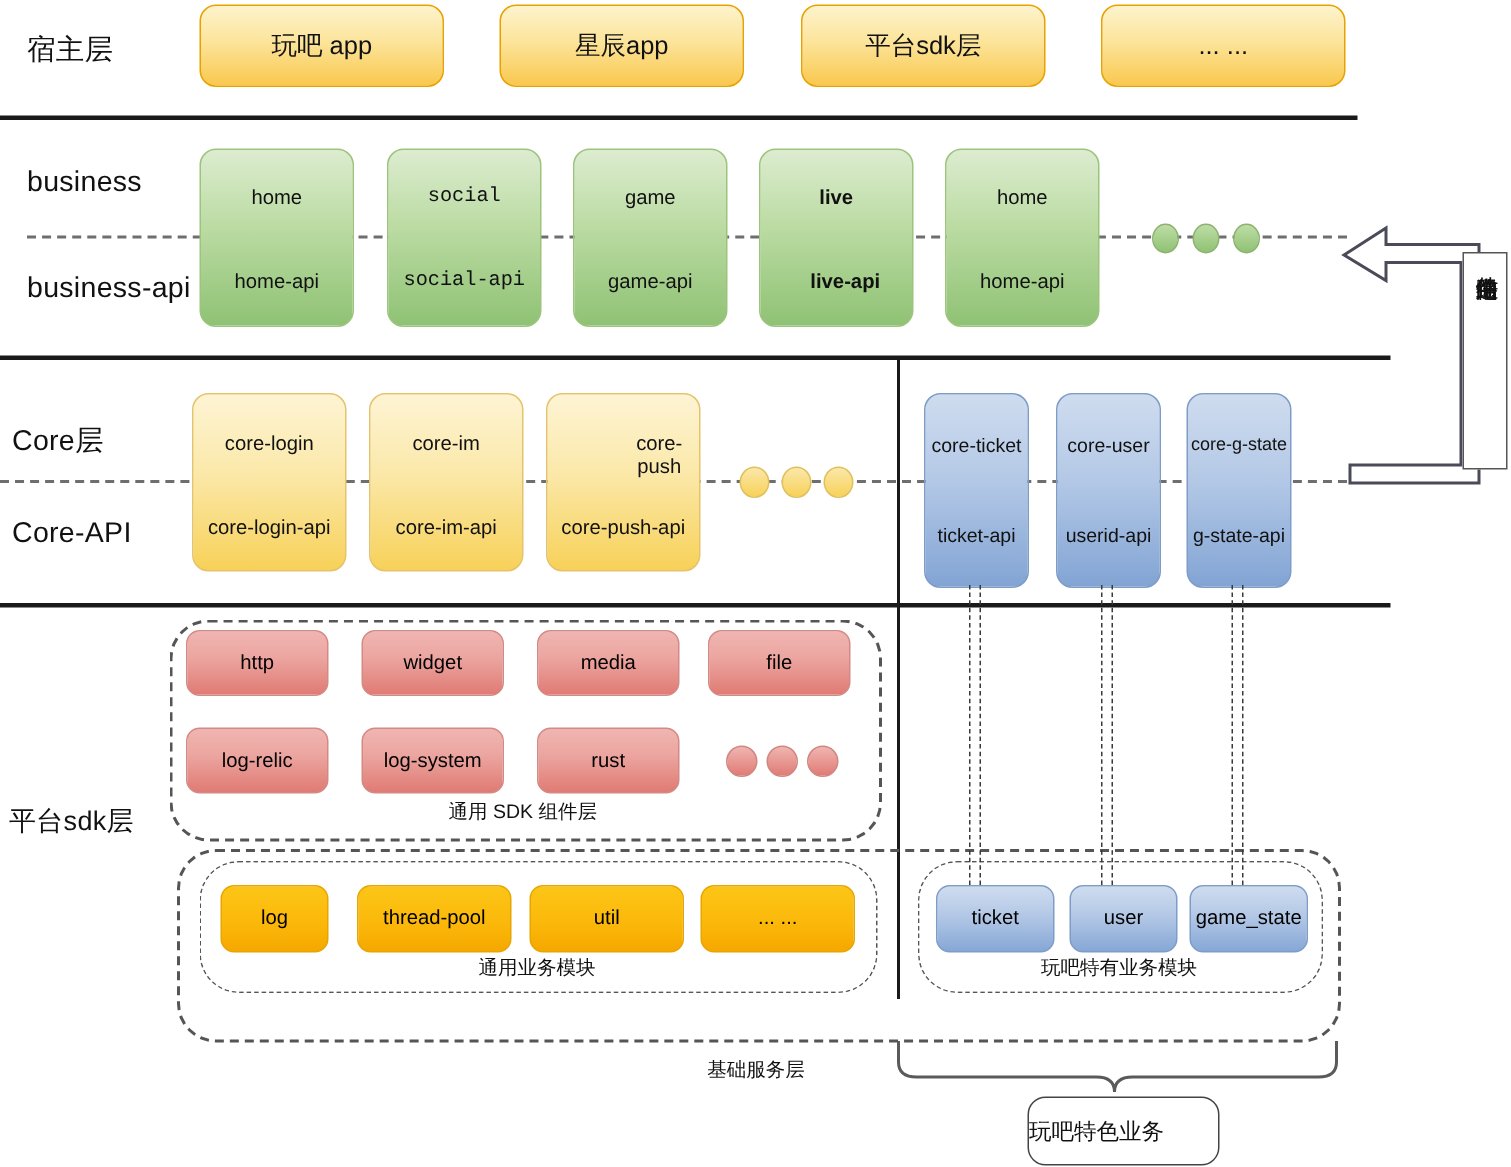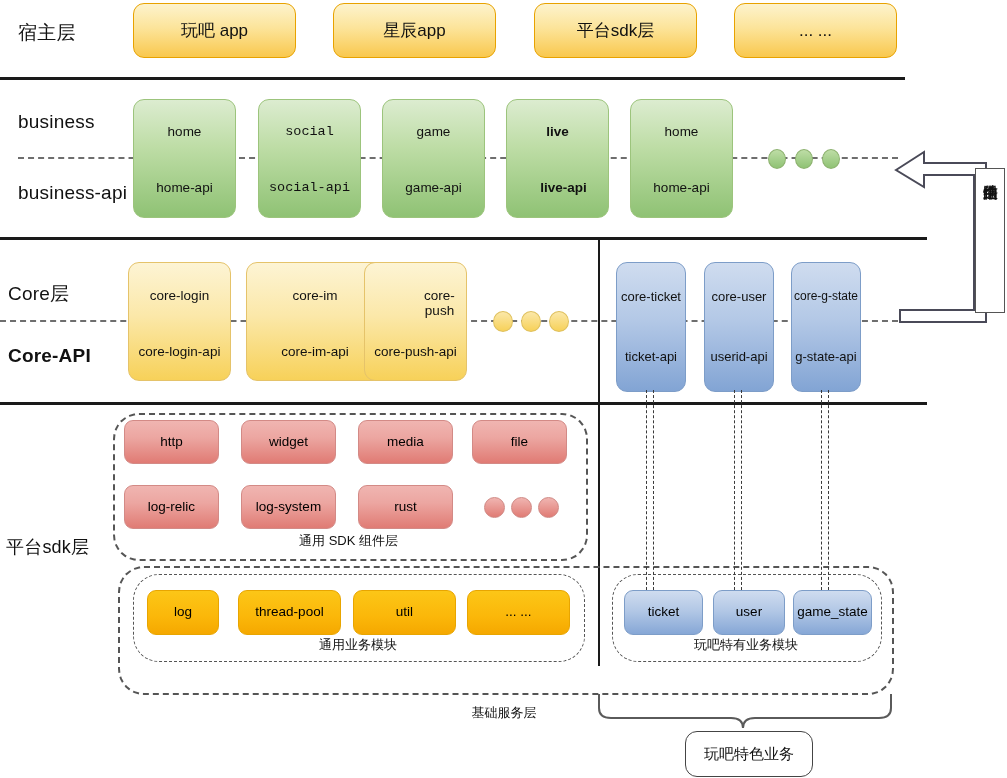--- a/index.html
+++ b/index.html
@@ -67,21 +67,21 @@
   
   .conn{position:absolute;width:0;border-left:1.8px dashed #3a3a3a;}
 
   
   .plate{position:absolute;border:1.6px solid #555;background:#fff;}
   .plate span{display:block;font-size:15px;line-height:1.12;text-align:center;color:#111;
               writing-mode:vertical-rl;text-orientation:upright;margin:4px auto;}
 
   
   .callout{position:absolute;border:1.4px solid #444;border-radius:12px;background:#fff;
-           display:flex;align-items:center;justify-content:center;font-size:15px;color:#111;}
+           display:flex;align-items:center;font-size:15px;color:#111;}
   svg{position:absolute;overflow:visible;}
 </style>
 </head>
 <body>
 
 <div id="stage">
 
   <div class="rowlabel" style="left:18px;top:20px;">宿主层</div>
 
   <div class="node app abs" style="left:133px;top:3px;width:163px;height:55px;">
@@ -125,29 +125,29 @@
     <div class="b" style="top:80px;">home-api</div>
   </div>
 
   <div class="dot g" style="left:768px;top:149px;width:16px;height:18px;"></div>
   <div class="dot g" style="left:795px;top:149px;width:16px;height:18px;"></div>
   <div class="dot g" style="left:822px;top:149px;width:16px;height:18px;"></div>
 
   <div class="hrule" style="left:0px;top:237px;width:927px;"></div>
 
   <div class="rowlabel" style="left:8px;top:281px;">Core层</div>
-  <div class="rowlabel" style="left:8px;top:345px;font-weight:bold;">Core-API</div>
+  <div class="rowlabel" style="left:8px;top:345px;">Core-API</div>
 
   <div class="dashline" style="left:0px;top:320px;width:898px;"></div>
 
   <div class="corebox" style="left:128px;top:262px;width:101px;height:117px;">
     <div class="t" style="top:25px;">core-login</div>
     <div class="b" style="top:81px;">core-login-api</div>
   </div>
-  <div class="corebox" style="left:246px;top:262px;width:101px;height:117px;padding-left:35px;">
+  <div class="corebox" style="left:246px;top:262px;width:101px;height:117px;">
     <div class="t" style="top:25px;">core-im</div>
     <div class="b" style="top:81px;">core-im-api</div>
   </div>
   <div class="corebox" style="left:364px;top:262px;width:101px;height:117px;">
     <div class="t" style="top:25px;padding-left:48px;">core-push</div>
     <div class="b" style="top:81px;">core-push-api</div>
   </div>
 
   <div class="dot y" style="left:493px;top:311px;width:18px;height:19px;"></div>
   <div class="dot y" style="left:521px;top:311px;width:18px;height:19px;"></div>

